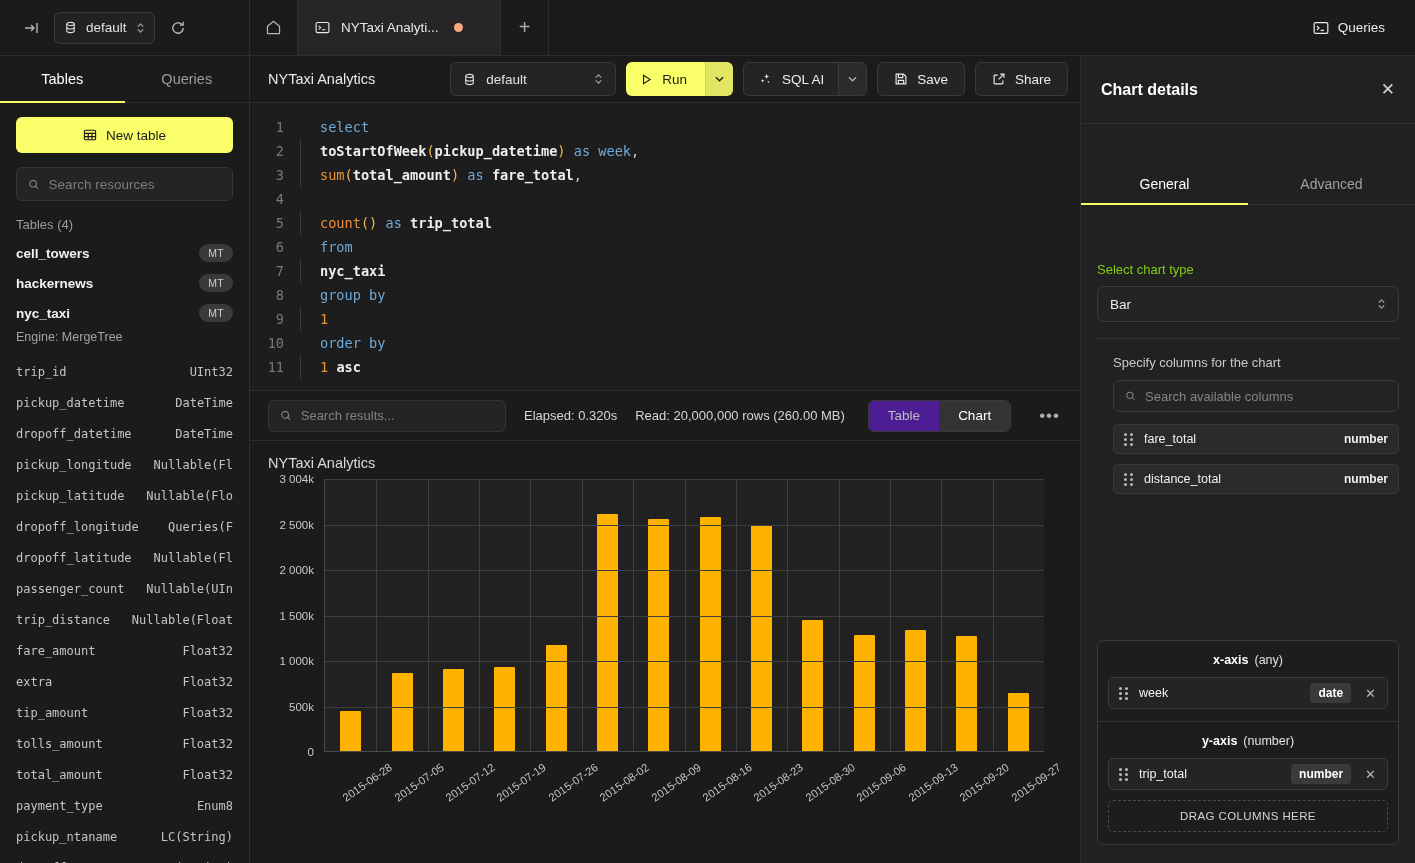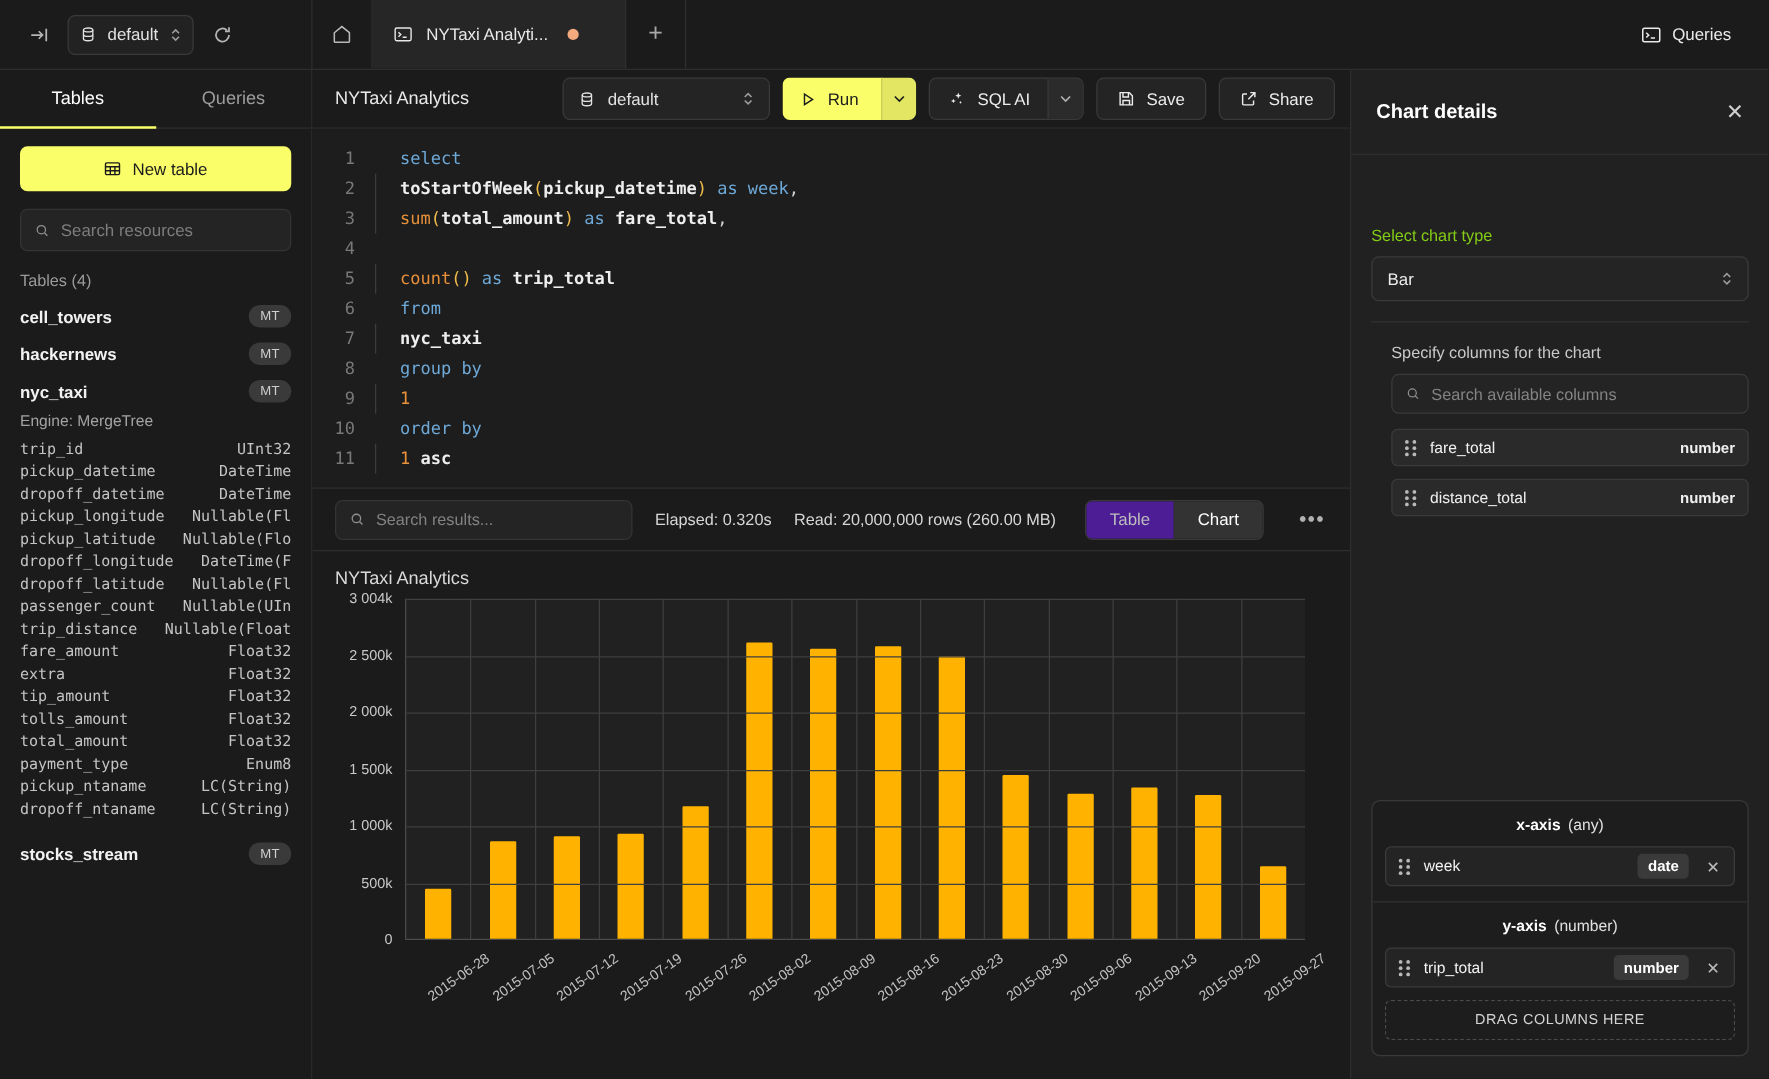--- a/index.html
+++ b/index.html
@@ -120,21 +120,21 @@
     font-weight: bold;
   }
   .badge {
     background: #3a3a3a; color: #cfcfcf; font-size: 10.5px; font-weight: normal;
     border-radius: 10px; padding: 3px 9px; letter-spacing: .3px;
   }
   .engine { font-size: 12.5px; color: #a3a3a3; padding: 2px 16px 6px 16px; }
   .cols { font-family: "DejaVu Sans Mono", monospace; font-size: 12px; }
   .col-row {
     display: flex; justify-content: space-between; gap: 8px;
-    padding: 2px 16px; color: #c4c4c4; white-space: nowrap; overflow: hidden;
+    padding: 2px 16px; color: #c4c4c4; white-space: nowrap; overflow: hidden; margin-top: 13px;
   }
   .col-row .ctype { color: #c4c4c4; text-align: right; }
 
   
   .center { flex: 1; display: flex; flex-direction: column; min-width: 0; background: #1b1b1b; }
   .editor-toolbar {
     height: 47px; min-height:47px; display: flex; align-items: center;
     padding: 0 12px 0 18px; gap: 10px; border-bottom: 1px solid #2e2e2e;
   }
   .qtitle { font-size: 14.5px; color: #e9e9e9; }
@@ -444,21 +444,21 @@
           <div class="col-row">
               <span>pickup_longitude</span>
               <span class="ctype">Nullable(Fl</span>
             </div>
           <div class="col-row">
               <span>pickup_latitude</span>
               <span class="ctype">Nullable(Flo</span>
             </div>
           <div class="col-row">
               <span>dropoff_longitude</span>
-              <span class="ctype">DateTime(F</span>
+              <span class="ctype">Queries(F</span>
             </div>
           <div class="col-row">
               <span>dropoff_latitude</span>
               <span class="ctype">Nullable(Fl</span>
             </div>
           <div class="col-row">
               <span>passenger_count</span>
               <span class="ctype">Nullable(UIn</span>
             </div>
           <div class="col-row">
@@ -760,20 +760,24 @@
             </div>
         </div>
       </div>
     </div>
 
     <div class="rpanel">
       <div class="rp-head">
         <div class="rp-title">Chart details</div>
         <div class="rp-close">✕</div>
       </div>
+      <div class="rp-tabs">
+        <div class="rp-tab active">General</div>
+        <div class="rp-tab">Advanced</div>
+      </div>
       <div class="rp-body">
         <div class="rp-label">Select chart type</div>
         <div class="rp-select">
           <span>Bar</span>
           <span class="stack-chev">
             <svg width="9" height="12" viewBox="0 0 9 12" fill="none" stroke="currentColor" stroke-width="1.3">
               <path d="M1.8 4.6L4.5 1.9 7.2 4.6M1.8 7.4L4.5 10.1 7.2 7.4"></path>
             </svg>
           </span>
         </div>

